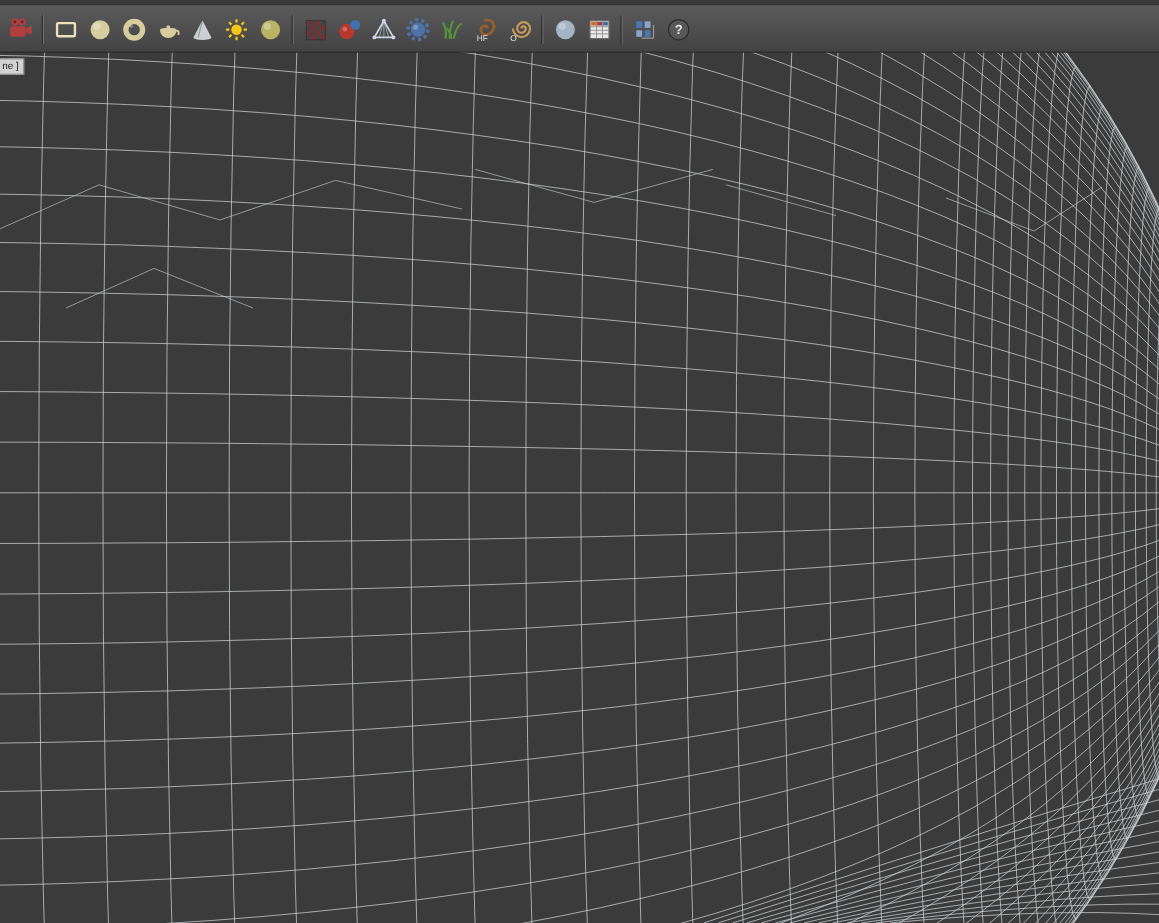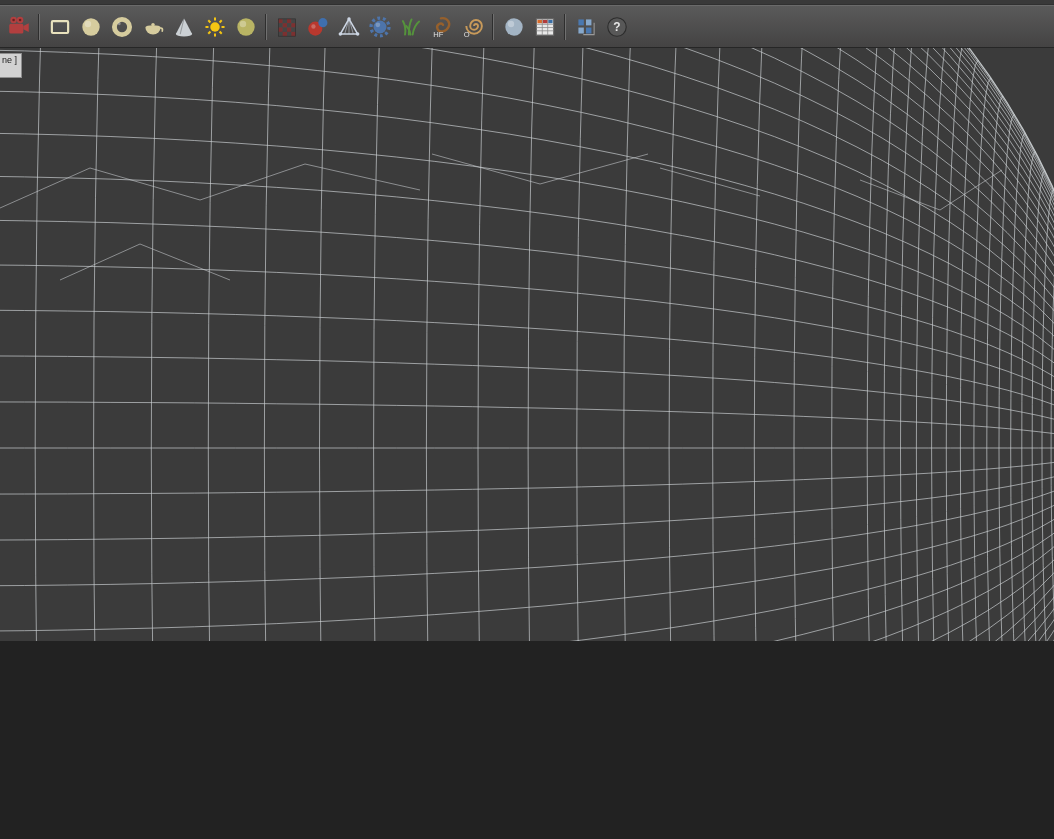--- a/index.html
+++ b/index.html
@@ -1,30 +1,30 @@
 <!DOCTYPE html>
 <html><head>
 <meta charset="utf-8">
 <style>
   html,body{margin:0;padding:0;background:#222;}
-  .app{position:relative;width:1054px;height:641px;overflow:hidden;background:#3b3b3b;
+  .app{position:relative;width:1054px;height:839px;overflow:hidden;background:#3b3b3b;
        font-family:"Liberation Sans",sans-serif;}
   .top-strip{height:5px;background:#393939;border-bottom:1px solid #303030;box-sizing:border-box;}
   .toolbar{height:43px;display:flex;align-items:center;padding-left:3px;box-sizing:border-box;
            background:linear-gradient(#5a5a5a,#444343);border-top:1px solid #6a6a6a;
            border-bottom:1px solid #262626;}
   .tb-btn{width:31px;height:34px;background:transparent;border:none;display:flex;
           align-items:center;justify-content:center;padding:0;cursor:pointer;border-radius:2px;}
   .tb-sep{width:10px;height:30px;position:relative;}
   .tb-sep::before{content:"";position:absolute;left:4px;top:2px;bottom:2px;width:1px;
                   background:#2e2e2e;box-shadow:1px 0 0 #707070;}
   .viewport{position:absolute;top:48px;left:0;right:0;bottom:0;background:#3b3b3b;}
   #wire{display:block;}
   .vp-label{position:absolute;top:5px;left:0;background:#d2d2d2;color:#1b1b1b;font-size:9px;
-            line-height:12px;padding:0 4px 11px 2px;border:1px solid #8d8d8d;border-left:none;
+            line-height:12px;padding:0 4px 1px 2px;border:1px solid #8d8d8d;border-left:none;
             cursor:pointer;}
 </style>
 </head>
 <body>
 
 <div class="app">
   <div class="top-strip"></div>
   <div class="toolbar" id="toolbar">
       <button class="tb-btn">
         <svg width="26" height="26" viewBox="0 0 24 24">

